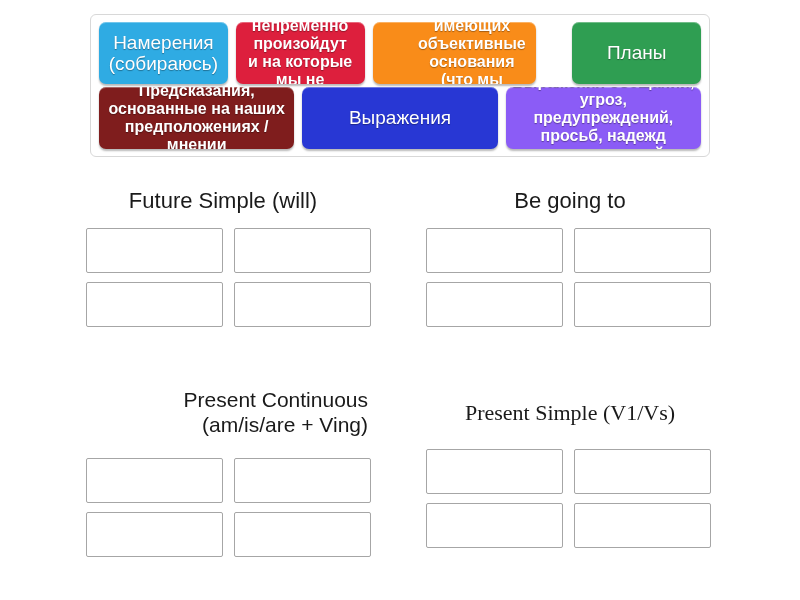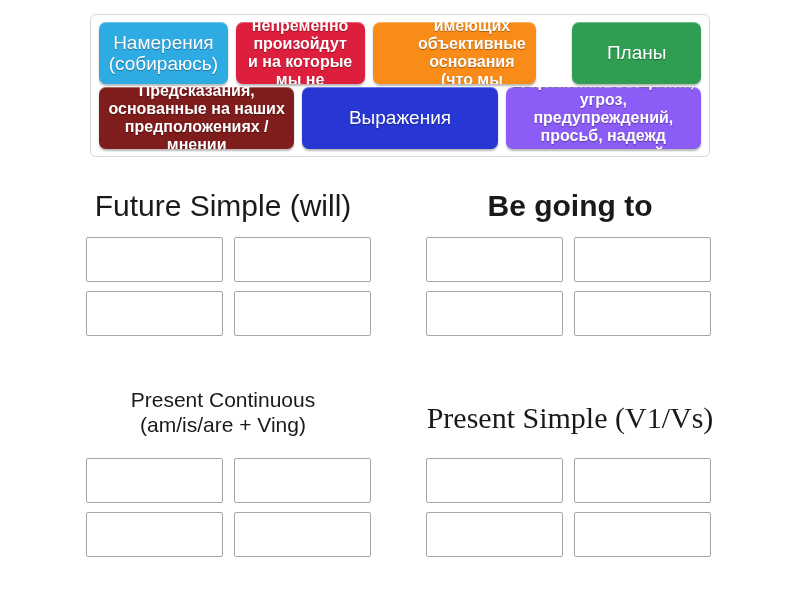--- a/index.html
+++ b/index.html
@@ -85,21 +85,21 @@
   }
 
   .group-title {
     text-align: center;
     color: #1a1a1a;
     font-weight: 400;
     white-space: pre-line;
     line-height: 1.18;
   }
 
-  .group-title.one-line { font-size: 30px; }
+  .group-title.one-line { font-size: 22px; }
   .group-title.two-line { font-size: 21px; }
 
   .slots {
     display: grid;
     grid-template-columns: 137px 137px;
     grid-auto-rows: 45px;
     gap: 9px 11px;
     justify-content: start;
   }
 
@@ -115,22 +115,22 @@
   #group-begoing  { left: 425px; top: 188px; width: 290px; }
   #group-prescont { left: 78px;  top: 388px; width: 290px; }
   #group-pressimp { left: 425px; top: 388px; width: 290px; font-family: Liberation Serif, serif; }
 
   #group-future  .slots,
   #group-prescont .slots { margin-left: 8px; }
   #group-begoing .slots,
   #group-pressimp .slots { margin-left: 1px; }
 
   #group-future  .group-title { margin: 0 0 14px 0; }
-  #group-begoing .group-title { margin: 0 0 14px 0; font-weight: bold; }
-  #group-prescont .group-title { margin: 0 0 20px 0; }
+  #group-begoing .group-title { margin: 0 0 14px 0; }
+  #group-prescont .group-title { margin: 0 0 20px 0; text-align: right; }
   #group-pressimp .group-title { margin: 12px 0 23px 0; }
 </style>
 </head>
 <body>
 
 <div id="app">
 
   <div class="tray">
     <div class="tray-row" id="tile-row-1">
         <div class="tile big" style="background: rgb(47, 171, 227);">

